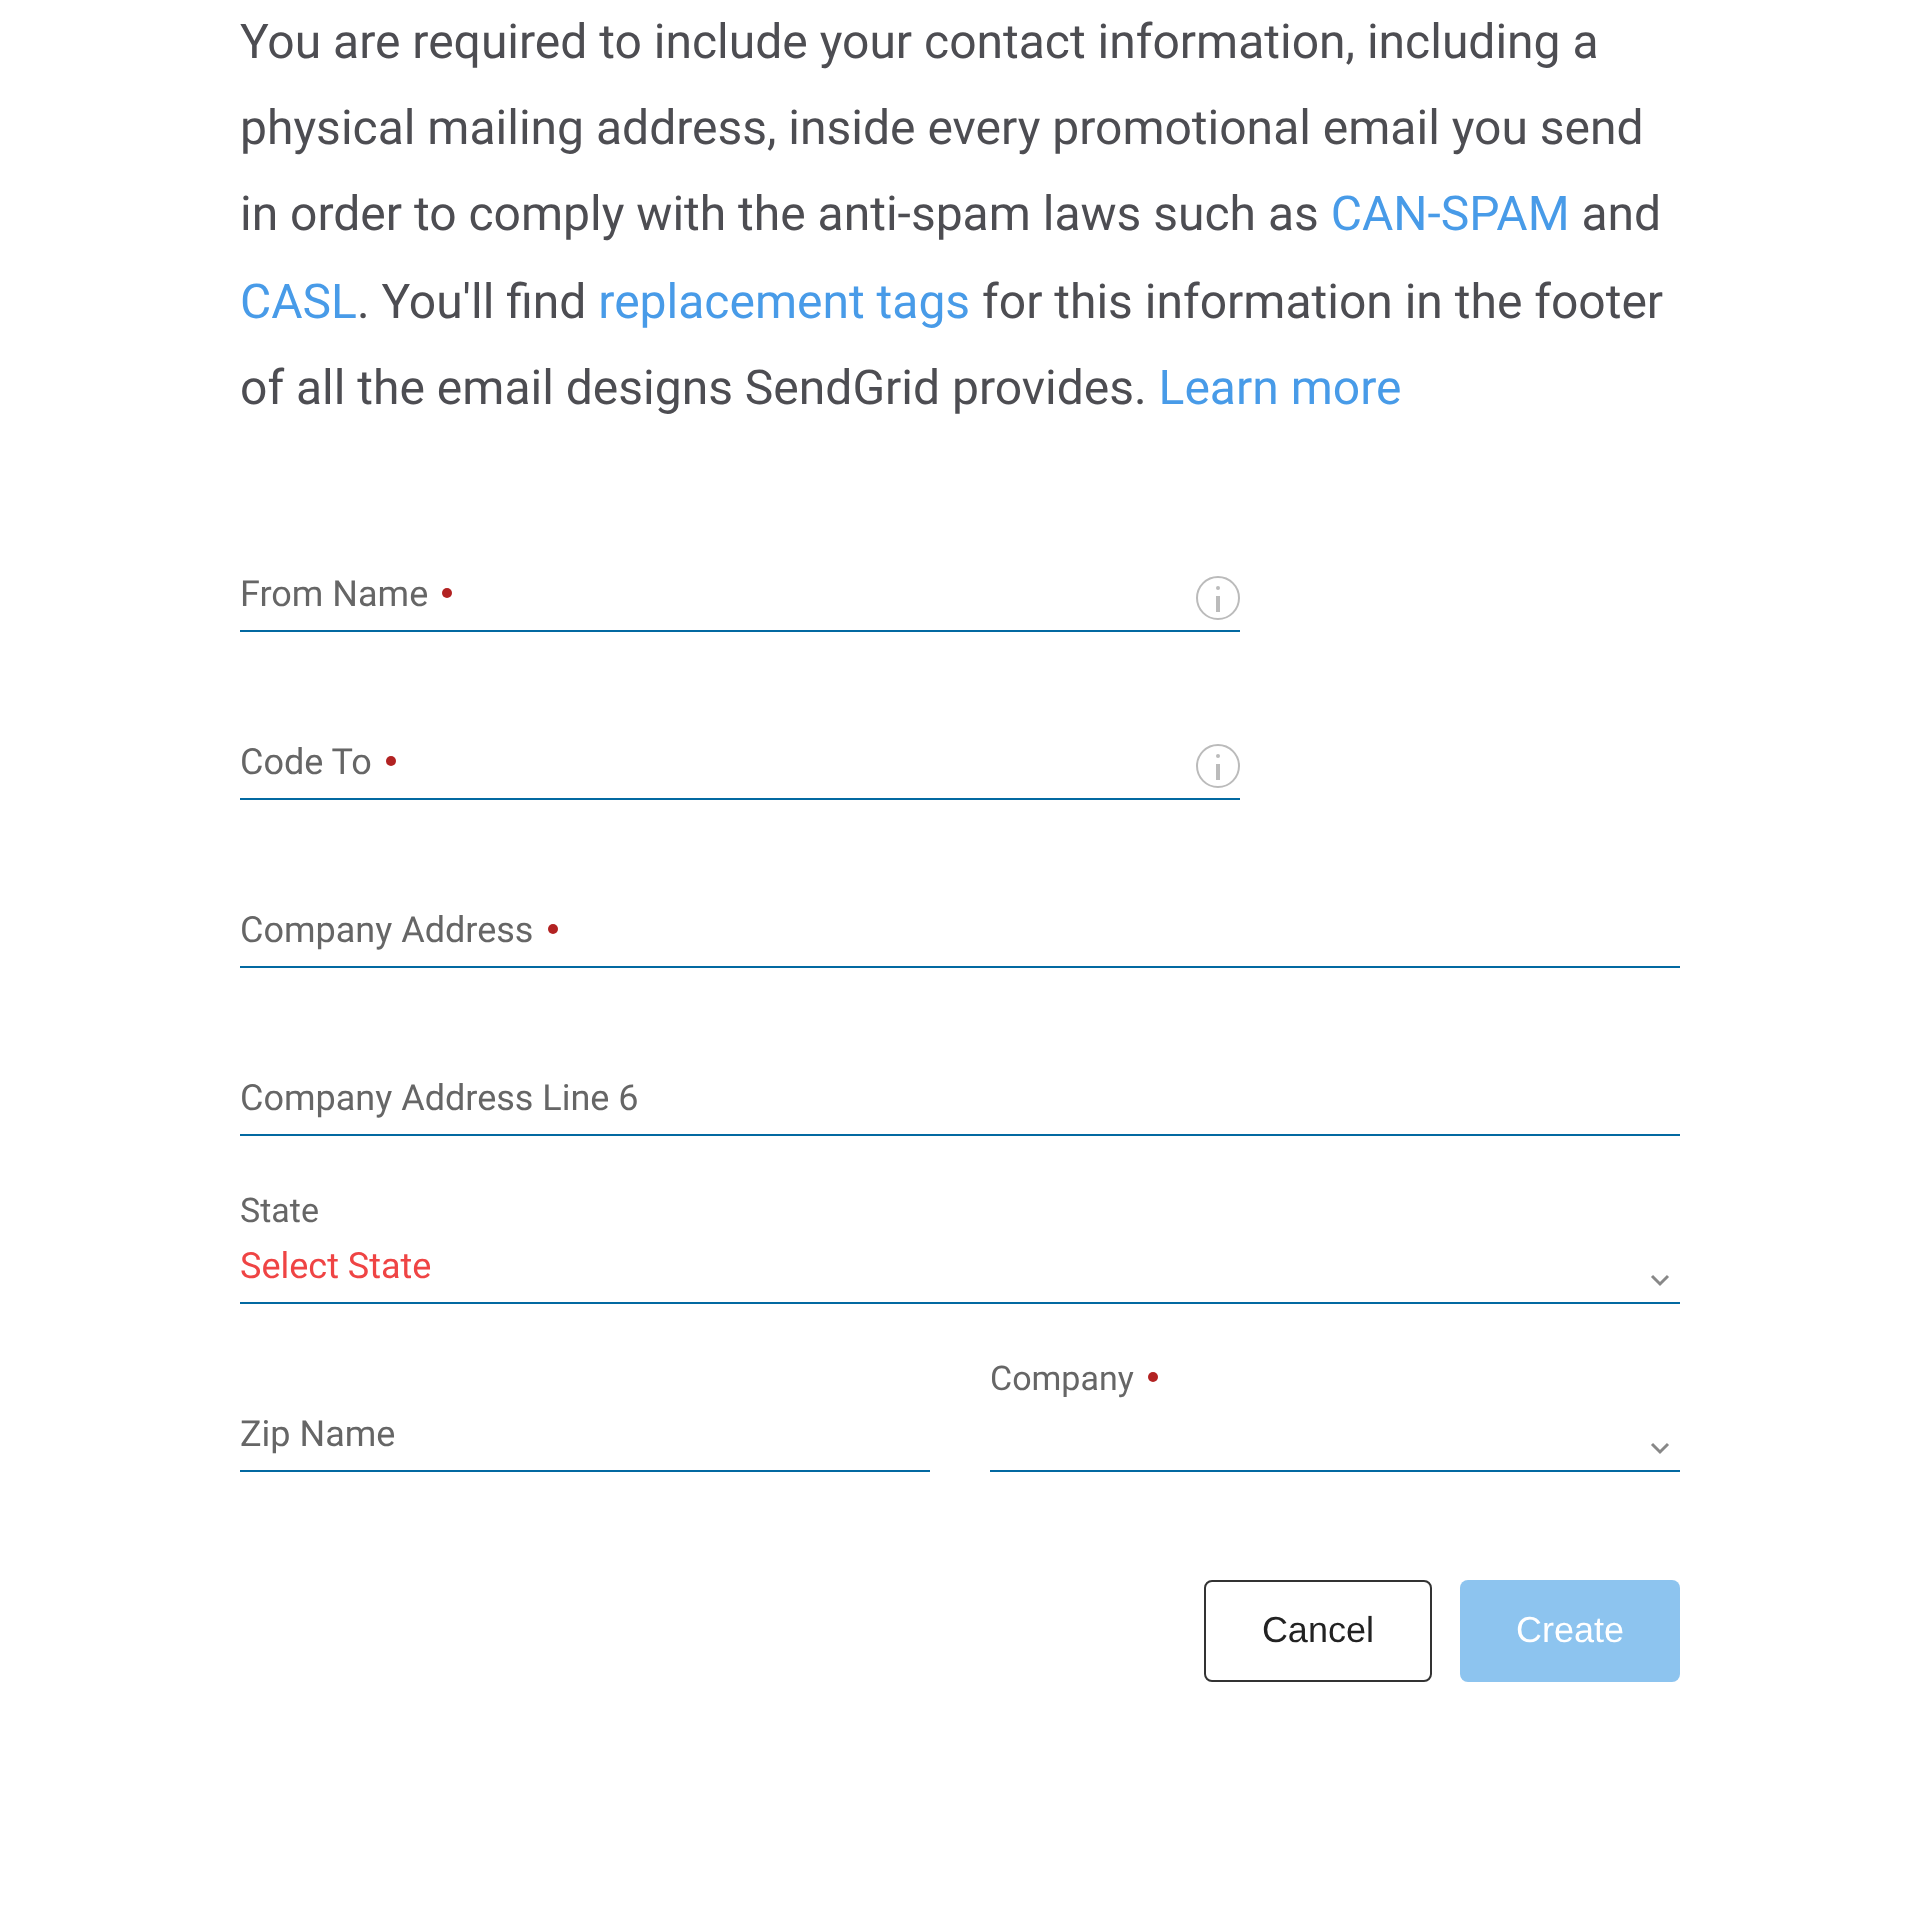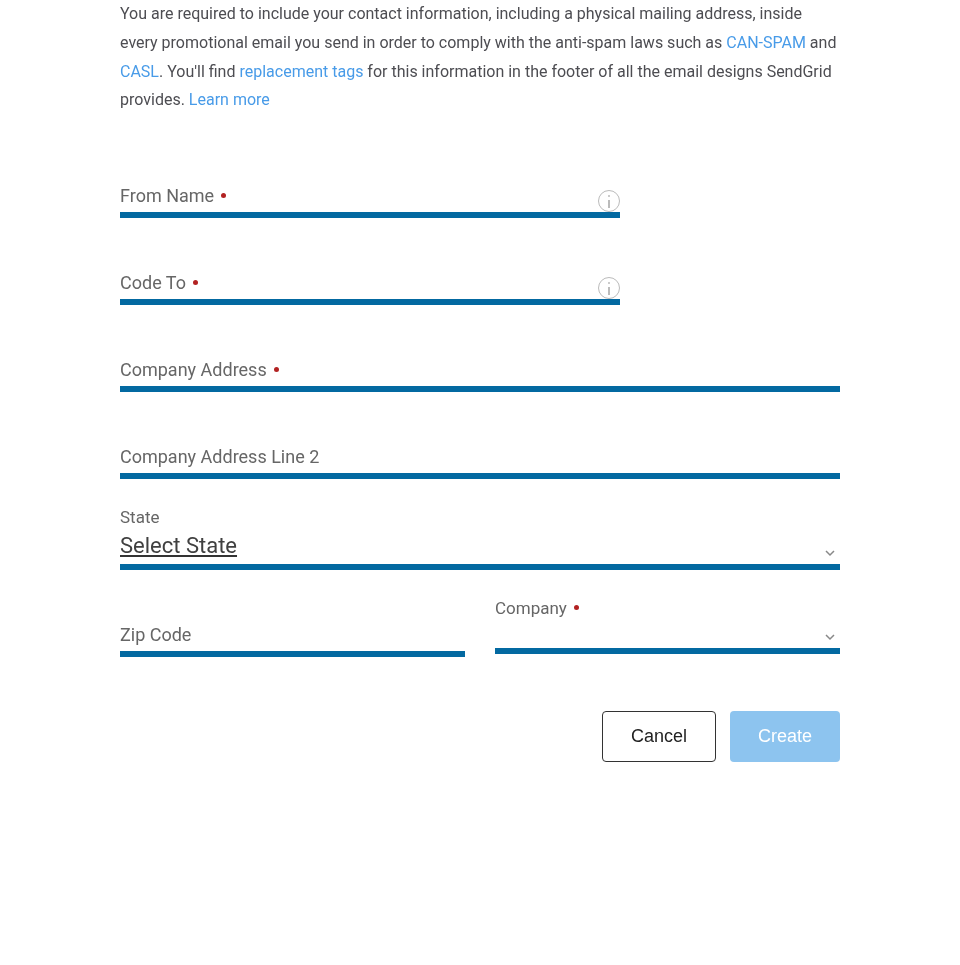--- a/index.html
+++ b/index.html
@@ -11,21 +11,21 @@
       font-family: -apple-system, BlinkMacSystemFont, "Segoe UI", Roboto, Helvetica, Arial, sans-serif;
       background: #ffffff;
       color: #333;
       width: 960px;
       padding: 0 120px;
     }
     .content {
       width: 720px;
     }
     .intro {
-      font-size: 16px;
+      font-size: 24px;
       line-height: 1.8;
       color: #4d4d52;
       margin-bottom: 70px;
     }
     .intro a {
       color: #489be8;
       text-decoration: none;
       cursor: pointer;
     }
     .form-row {
@@ -38,21 +38,21 @@
       flex: 1;
     }
     .field.narrow {
       flex: 0 0 200px;
     }
     .field.wide {
       flex: 1;
     }
     .input-wrap {
       position: relative;
-      border-bottom: 6px solid #0369a1;
+      border-bottom: 1px solid #0369a1;
       padding-bottom: 6px;
       min-height: 30px;
       display: flex;
       align-items: center;
     }
     .floating-label {
       font-size: 18px;
       color: #666;
       white-space: nowrap;
     }
@@ -68,22 +68,22 @@
       width: 5px;
       height: 5px;
       background: #b22222;
       border-radius: 50%;
       margin-left: 7px;
       vertical-align: middle;
       position: relative;
       top: -2px;
     }
     .select-value {
-      font-size: 22px;
-      color: #404040;
+      font-size: 18px;
+      color: #ef4444;
       flex: 1;
     }
     .chevron {
       position: absolute;
       right: 6px;
       bottom: 10px;
       width: 10px;
       height: 10px;
     }
     .chevron svg {
@@ -152,21 +152,20 @@
     .row-two-col {
       display: flex;
       gap: 30px;
       margin-bottom: 54px;
     }
     .row-two-col .field {
       flex: 1;
     }
     .select-field {
       position: relative;
-      text-decoration: underline;
     }
     input.hidden-input {
       border: none;
       outline: none;
       background: transparent;
       font-size: 18px;
       width: 100%;
       position: absolute;
       left: 0;
       bottom: 6px;
@@ -221,21 +220,21 @@
         </span>
         <input class="hidden-input" type="text" style="">
       </div>
     </div>
   </div>
 
   <div class="form-row">
     <div class="field">
       <div class="input-wrap">
         <span class="floating-label">
-          <span>Company Address Line 2</span>
+          <span>Company Address Line 6</span>
         </span>
         <input class="hidden-input" type="text" style="">
       </div>
     </div>
   </div>
 
   <div class="row-two-col">
     <div class="field select-field">
       <span class="floating-label small">State</span>
       <div class="input-wrap">
@@ -246,21 +245,21 @@
             </svg>
         </span>
       </div>
     </div>
   </div>
 
   <div class="row-two-col">
     <div class="field narrow">
       <div class="input-wrap">
         <span class="floating-label">
-          <span>Zip Code</span>
+          <span>Zip Name</span>
         </span>
         <input class="hidden-input" type="text" style="">
       </div>
     </div>
     <div class="field wide select-field">
       <span class="floating-label small">
         <span>Company</span><span class="required-dot"></span>
       </span>
       <div class="input-wrap">
         <span class="chevron">

